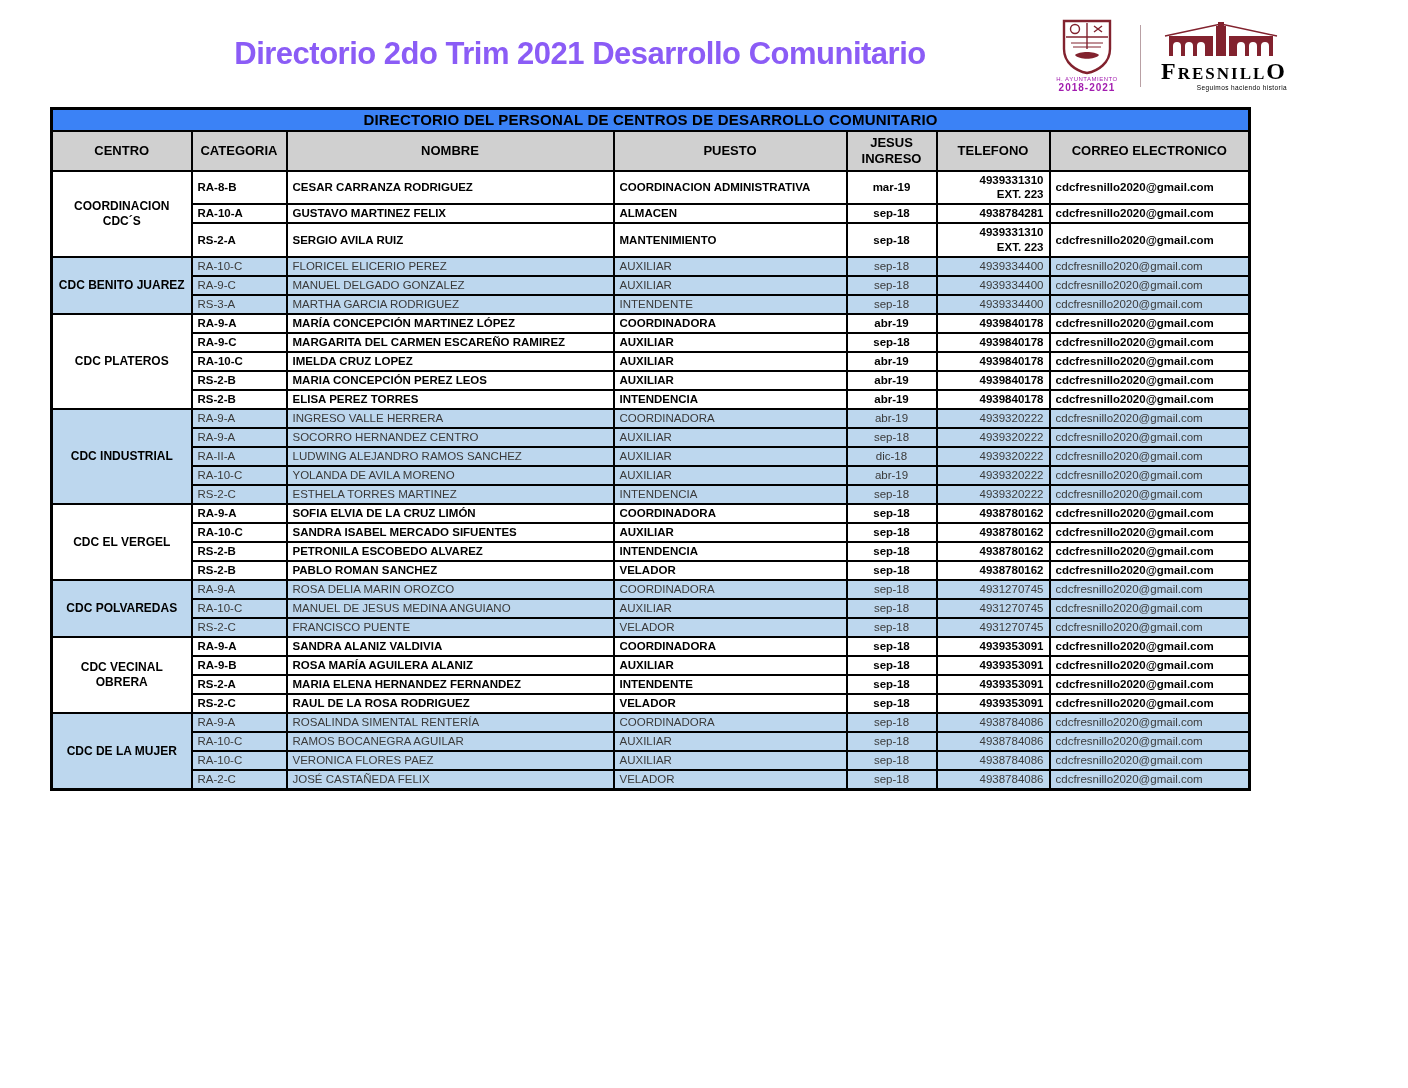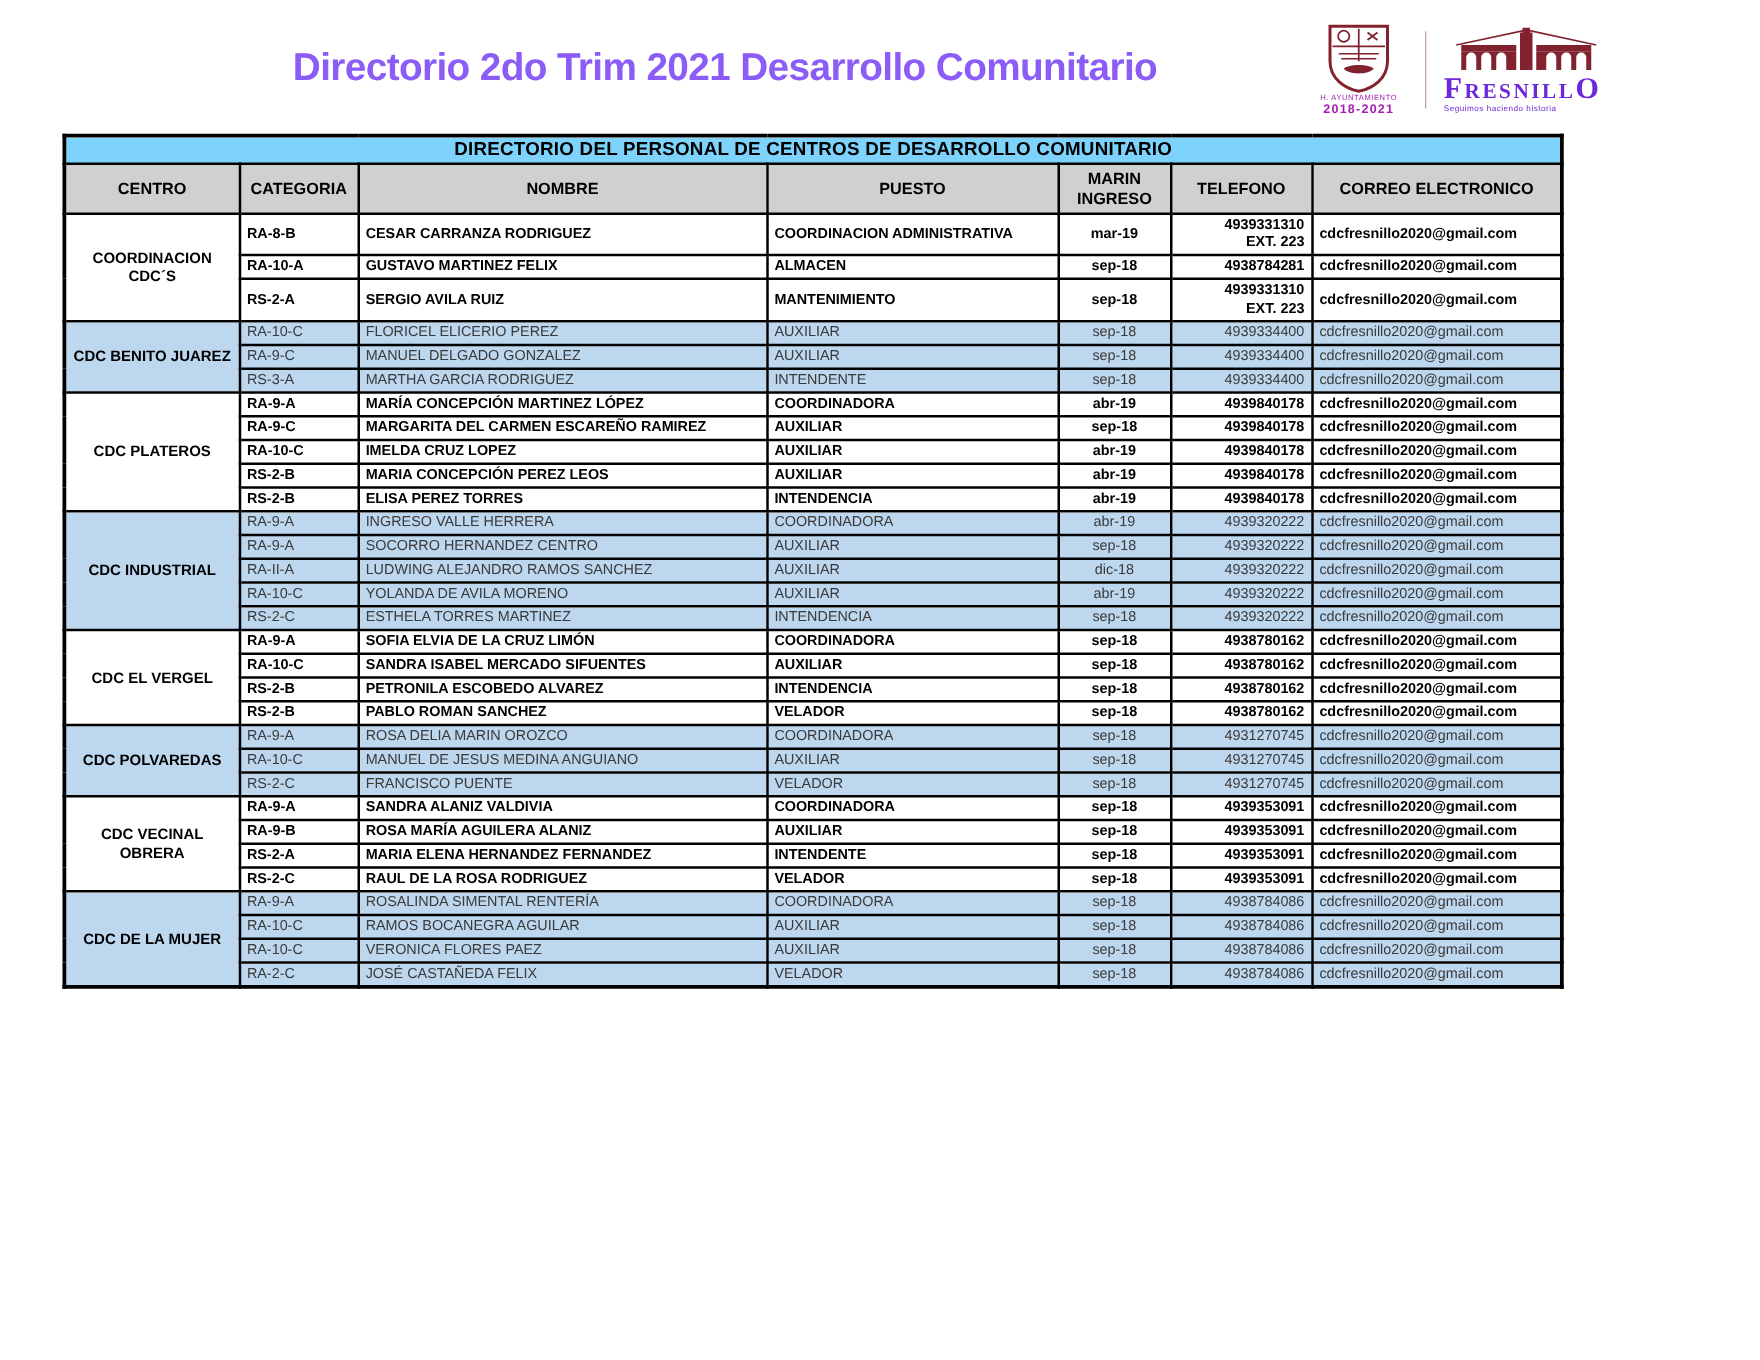--- a/index.html
+++ b/index.html
@@ -18,38 +18,38 @@
     letter-spacing: -0.5px;
   }
   .logos {
     position: absolute; left: 1048px; top: 14px; height: 84px;
     display: flex; align-items: center; gap: 14px;
   }
   .crest { width: 78px; text-align: center; color: #a21caf; }
   .crest .crest-line1 { font-size: 6px; letter-spacing: 0.5px; margin-top: 1px; }
   .crest .crest-line2 { font-size: 10px; font-weight: bold; letter-spacing: 1px; }
   .logo-divider { width: 1px; height: 62px; background: #b9a0a4; }
-  .fresnillo { width: 132px; text-align: left; color: #6d28d9; }
+  .fresnillo { width: 132px; text-align: right; color: #000000; }
   .fresnillo .fres-name {
     font-family: "Liberation Serif", serif; font-weight: bold;
     font-size: 17px; letter-spacing: 2px; line-height: 1; margin-top: 1px;
     white-space: nowrap;
   }
   .fresnillo .fres-name .cap { font-size: 24px; }
   .fresnillo .fres-tagline { font-size: 6.5px; letter-spacing: 0.4px; margin-top: 1px; }
 
   
   table.directory {
     position: absolute; left: 50px; top: 107px; width: 1198px;
     border-collapse: collapse; table-layout: fixed;
     border: 3px solid #000;
   }
   th, td { border: 2px solid #000; overflow: hidden; }
   th.caption {
-    background: #7dd3fc; font-size: 15px; font-weight: bold;
+    background: #3b82f6; font-size: 15px; font-weight: bold;
     text-align: center; height: 22px; color: #000; letter-spacing: 0.2px;
   }
   tr.cols th {
     background: #d0d0d0; font-size: 13px; font-weight: bold; color: #000;
     height: 40px; text-align: center; padding: 2px 4px; line-height: 1.2;
   }
   td {
     font-size: 11.5px; padding: 1px 5px; height: 19px; line-height: 1.3;
     color: #3a3a3a; background: #fff; vertical-align: middle;
   }
@@ -113,21 +113,21 @@
     </colgroup>
     <thead>
       <tr>
         <th class="caption" colspan="7">DIRECTORIO DEL PERSONAL DE CENTROS DE DESARROLLO COMUNITARIO</th>
       </tr>
       <tr class="cols" id="col-header-row">
           <th>CENTRO</th>
           <th>CATEGORIA</th>
           <th>NOMBRE</th>
           <th>PUESTO</th>
-          <th>MARIN INGRESO</th>
+          <th>JESUS INGRESO</th>
           <th>TELEFONO</th>
           <th>CORREO ELECTRONICO</th>
         </tr>
     </thead>
     <tbody id="table-body">
         <tr class="white">
           <td rowspan="3" class="centro" style="white-space: pre-line;">COORDINACION
 CDC´S</td>
           <td class="col-categoria">RA-8-B</td>
           <td class="col-nombre">CESAR CARRANZA RODRIGUEZ</td>

